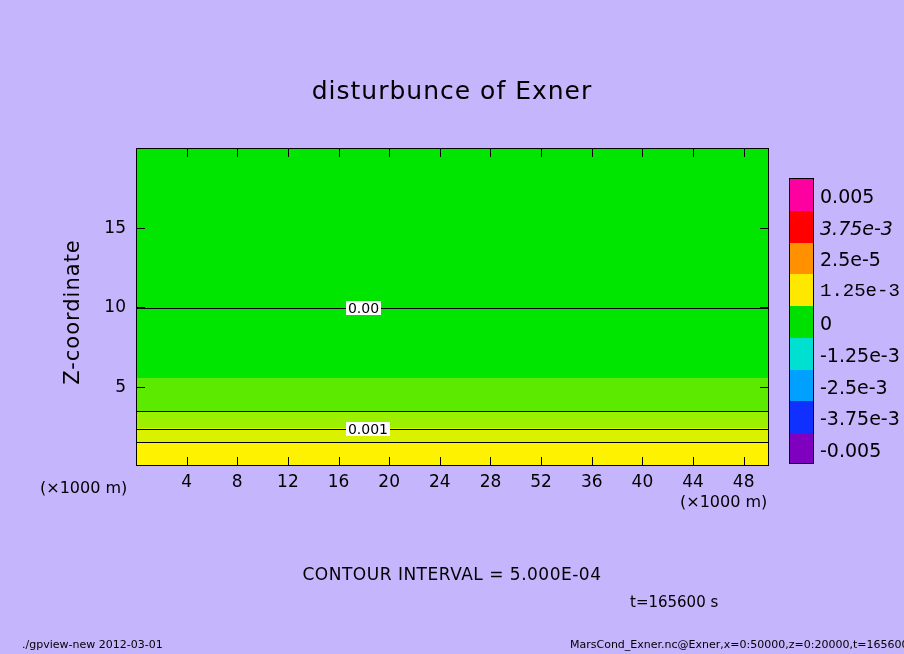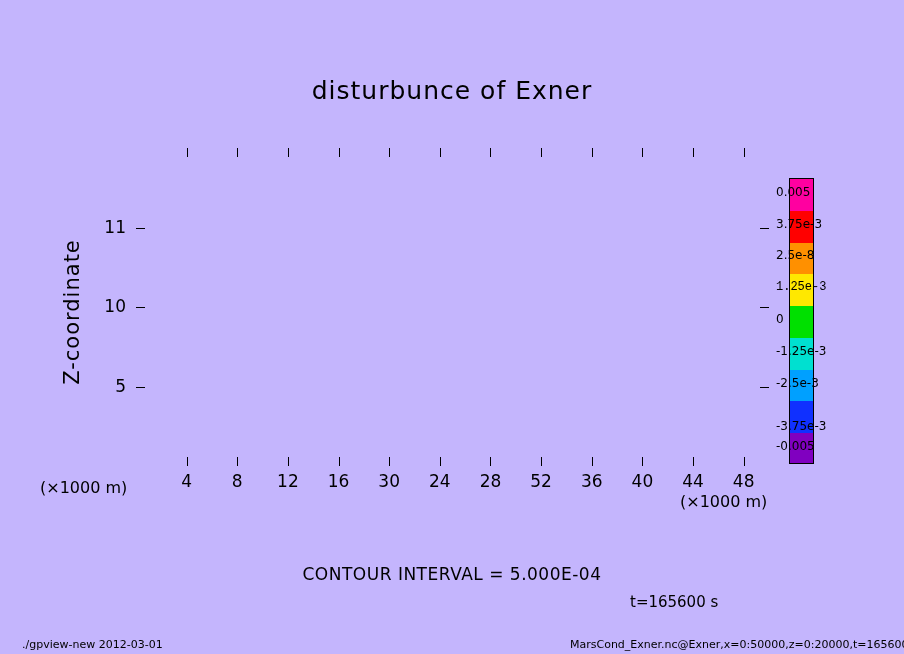--- a/index.html
+++ b/index.html
@@ -110,22 +110,22 @@
     top: 178px;
     width: 25px;
     height: 286px;
     border: 1.2px solid #000;
     box-sizing: border-box;
     overflow: hidden;
   }
   .cb-cell { width: 100%; }
   .cb-tick-label {
     position: absolute;
-    left: 776px;
-    font-size: 12px;
+    left: 820px;
+    font-size: 19px;
     color: #000;
     white-space: nowrap;
   }
 
   #contour-interval {
     left: 0;
     top: 564px;
     width: 904px;
     text-align: center;
     font-size: 17px;
@@ -147,20 +147,40 @@
     font-size: 11px;
   }
 </style>
 </head>
 <body>
 
 <div id="page">
 
   <div class="abs" id="chart-title">disturbunce of Exner</div>
 
+  <div class="abs" id="plot-frame">
+    <div id="bands-layer">
+        <div class="band" style="top: 0px; height: 158.205px; background: rgb(0, 230, 0);"></div>
+        <div class="band" style="top: 158.205px; height: 70.755px; background: rgb(0, 230, 0);"></div>
+        <div class="band" style="top: 228.96px; height: 32.595px; background: rgb(92, 235, 0);"></div>
+        <div class="band" style="top: 261.555px; height: 17.49px; background: rgb(155, 240, 0);"></div>
+        <div class="band" style="top: 279.045px; height: 14.31px; background: rgb(216, 242, 0);"></div>
+        <div class="band" style="top: 293.355px; height: 24.645px; background: rgb(255, 242, 0);"></div>
+      </div>
+    <div id="lines-layer">
+        <div class="contour-line" style="top: 159px;"></div>
+        <div class="contour-line" style="top: 279.84px;"></div>
+        <div class="contour-line" style="top: 261.555px;"></div>
+        <div class="contour-line" style="top: 293.355px;"></div>
+      </div>
+    <div id="contour-labels-layer">
+        <div class="contour-label" style="top: 152px; left: 208.89px;">0.00</div>
+        <div class="contour-label" style="top: 272.84px; left: 208.89px;">0.001</div>
+      </div>
+  </div>
 
   <div id="ticks-layer">
       <div class="tick-x-top abs" style="left: 186.64px; top: 148px; height: 9px;"></div>
       <div class="tick-x-bottom abs" style="left: 186.64px; top: 457px; height: 9px;"></div>
       <div class="tick-x-top abs" style="left: 237.28px; top: 148px; height: 9px;"></div>
       <div class="tick-x-bottom abs" style="left: 237.28px; top: 457px; height: 9px;"></div>
       <div class="tick-x-top abs" style="left: 287.92px; top: 148px; height: 9px;"></div>
       <div class="tick-x-bottom abs" style="left: 287.92px; top: 457px; height: 9px;"></div>
       <div class="tick-x-top abs" style="left: 338.56px; top: 148px; height: 9px;"></div>
       <div class="tick-x-bottom abs" style="left: 338.56px; top: 457px; height: 9px;"></div>
@@ -185,59 +205,59 @@
       <div class="tick-y-left abs" style="top: 307px; left: 136px; width: 9px;"></div>
       <div class="tick-y-right abs" style="top: 307px; left: 760px; width: 9px;"></div>
       <div class="tick-y-left abs" style="top: 227.5px; left: 136px; width: 9px;"></div>
       <div class="tick-y-right abs" style="top: 227.5px; left: 760px; width: 9px;"></div>
     </div>
   <div id="xticklabels-layer">
       <div class="xlabel-val" style="left: 161.64px; width: 50px; top: 471px;">4</div>
       <div class="xlabel-val" style="left: 212.28px; width: 50px; top: 471px;">8</div>
       <div class="xlabel-val" style="left: 262.92px; width: 50px; top: 471px;">12</div>
       <div class="xlabel-val" style="left: 313.56px; width: 50px; top: 471px;">16</div>
-      <div class="xlabel-val" style="left: 364.2px; width: 50px; top: 471px;">30</div>
+      <div class="xlabel-val" style="left: 364.2px; width: 50px; top: 471px;">20</div>
       <div class="xlabel-val" style="left: 414.84px; width: 50px; top: 471px;">24</div>
       <div class="xlabel-val" style="left: 465.48px; width: 50px; top: 471px;">28</div>
       <div class="xlabel-val" style="left: 516.12px; width: 50px; top: 471px;">52</div>
       <div class="xlabel-val" style="left: 566.76px; width: 50px; top: 471px;">36</div>
       <div class="xlabel-val" style="left: 617.4px; width: 50px; top: 471px;">40</div>
       <div class="xlabel-val" style="left: 668.04px; width: 50px; top: 471px;">44</div>
       <div class="xlabel-val" style="left: 718.68px; width: 50px; top: 471px;">48</div>
     </div>
   <div id="yticklabels-layer">
       <div class="ylabel-val" style="left: 84px; width: 42px; top: 375.5px;">5</div>
       <div class="ylabel-val" style="left: 84px; width: 42px; top: 296px;">10</div>
-      <div class="ylabel-val" style="left: 84px; width: 42px; top: 216.5px;">11</div>
+      <div class="ylabel-val" style="left: 84px; width: 42px; top: 216.5px;">15</div>
     </div>
 
   <div class="abs" id="y-axis-title">Z-coordinate</div>
   <div class="abs" id="x-unit-left">(×1000 m)</div>
   <div class="abs" id="x-unit-right">(×1000 m)</div>
 
   <div class="abs" id="colorbar">
       <div class="cb-cell" style="height: 31.7778px; background: rgb(255, 0, 160);"></div>
       <div class="cb-cell" style="height: 31.7778px; background: rgb(255, 0, 0);"></div>
       <div class="cb-cell" style="height: 31.7778px; background: rgb(255, 144, 0);"></div>
       <div class="cb-cell" style="height: 31.7778px; background: rgb(255, 232, 0);"></div>
       <div class="cb-cell" style="height: 31.7778px; background: rgb(0, 224, 0);"></div>
       <div class="cb-cell" style="height: 31.7778px; background: rgb(0, 224, 208);"></div>
       <div class="cb-cell" style="height: 31.7778px; background: rgb(0, 160, 255);"></div>
       <div class="cb-cell" style="height: 31.7778px; background: rgb(16, 48, 255);"></div>
       <div class="cb-cell" style="height: 31.7778px; background: rgb(128, 0, 192);"></div>
     </div>
   <div id="cb-labels-layer">
       <div class="cb-tick-label" style="top: 184.889px;">0.005</div>
-      <div class="cb-tick-label" style="top: 216.667px;">3.75e-3</div>
-      <div class="cb-tick-label" style="top: 248.444px;">2.5e-8</div>
+      <div class="cb-tick-label" style="top: 216.667px; font-style: italic;">3.75e-3</div>
+      <div class="cb-tick-label" style="top: 248.444px;">2.5e-5</div>
       <div class="cb-tick-label" style="top: 280.222px; font-family: Liberation Mono, monospace;">1.25e-3</div>
       <div class="cb-tick-label" style="top: 312px;">0</div>
       <div class="cb-tick-label" style="top: 343.778px;">-1.25e-3</div>
       <div class="cb-tick-label" style="top: 375.556px;">-2.5e-3</div>
-      <div class="cb-tick-label" style="top: 407.333px; margin-top: 12px;">-3.75e-3</div>
+      <div class="cb-tick-label" style="top: 407.333px;">-3.75e-3</div>
       <div class="cb-tick-label" style="top: 439.111px;">-0.005</div>
     </div>
 
   <div class="abs" id="contour-interval">CONTOUR INTERVAL = 5.000E-04</div>
   <div class="abs" id="time-stamp">t=165600 s</div>
   <div class="abs" id="footer-left">./gpview-new   2012-03-01</div>
   <div class="abs" id="footer-right">MarsCond_Exner.nc@Exner,x=0:50000,z=0:20000,t=165600</div>
 
 </div>
 

